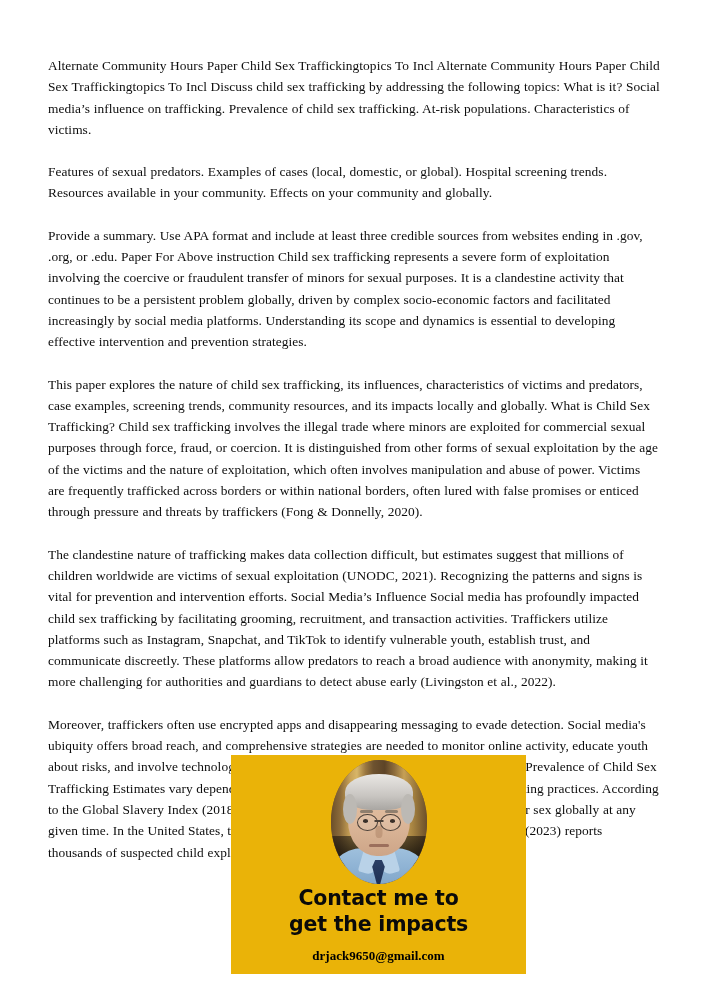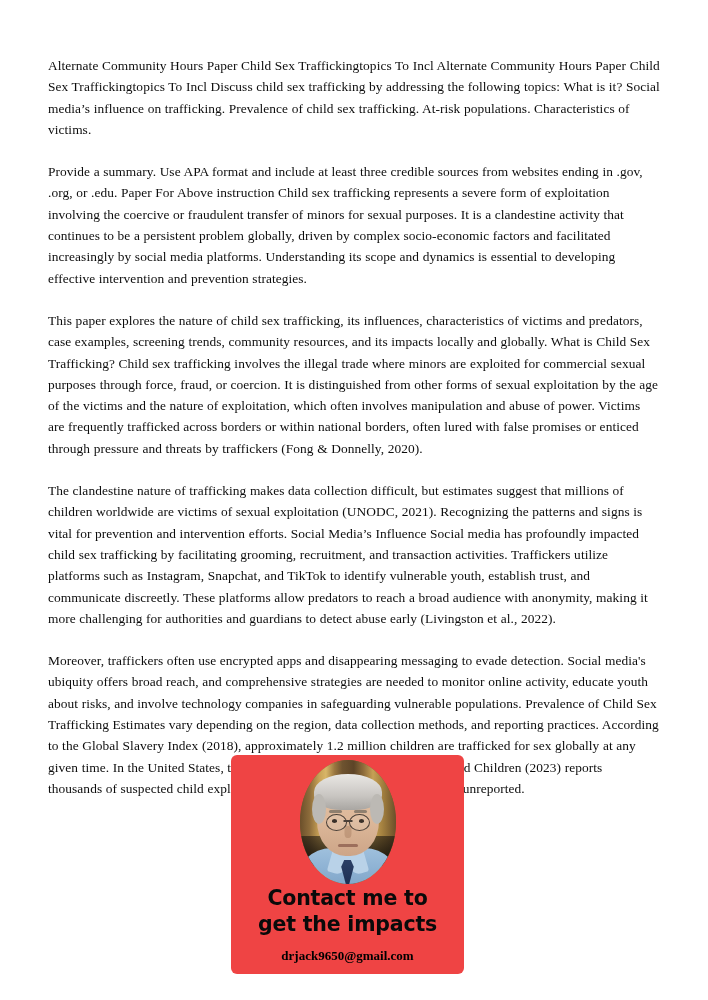--- a/index.html
+++ b/index.html
@@ -42,26 +42,25 @@
     letter-spacing: 0.005em;
     word-spacing: 0.01em;
   }
   .para:last-child { margin-bottom: 0; }
 
   
   #contact-overlay {
     position: absolute;
     left: 231px;
     top: 731px;
-    width: 233px;
+    width: 295px;
     height: 219px;
-    background: #ef4444;
+    background: #eab308;
     overflow: hidden;
     z-index: 40;
-    border-radius: 6px;
   }
 
   #avatar-wrap {
     position: absolute;
     left: 50%;
     top: 5px;
     transform: translateX(-50%);
     width: 96px;
     height: 124px;
     border-radius: 50% / 50%;
@@ -180,20 +179,21 @@
     text-align: center;
   }
 </style>
 </head>
 <body>
 
 <div id="page">
 
   <div id="doc-body">
     <p class="para">Alternate Community Hours Paper Child Sex Traffickingtopics To Incl Alternate Community Hours Paper Child Sex Traffickingtopics To Incl Discuss child sex trafficking by addressing the following topics: What is it? Social media’s influence on trafficking. Prevalence of child sex trafficking. At-risk populations. Characteristics of victims.</p>
+    <p class="para">Features of sexual predators. Examples of cases (local, domestic, or global). Hospital screening trends. Resources available in your community. Effects on your community and globally.</p>
     <p class="para">Provide a summary. Use APA format and include at least three credible sources from websites ending in .gov, .org, or .edu. Paper For Above instruction Child sex trafficking represents a severe form of exploitation involving the coercive or fraudulent transfer of minors for sexual purposes. It is a clandestine activity that continues to be a persistent problem globally, driven by complex socio-economic factors and facilitated increasingly by social media platforms. Understanding its scope and dynamics is essential to developing effective intervention and prevention strategies.</p>
     <p class="para">This paper explores the nature of child sex trafficking, its influences, characteristics of victims and predators, case examples, screening trends, community resources, and its impacts locally and globally. What is Child Sex Trafficking? Child sex trafficking involves the illegal trade where minors are exploited for commercial sexual purposes through force, fraud, or coercion. It is distinguished from other forms of sexual exploitation by the age of the victims and the nature of exploitation, which often involves manipulation and abuse of power. Victims are frequently trafficked across borders or within national borders, often lured with false promises or enticed through pressure and threats by traffickers (Fong &amp; Donnelly, 2020).</p>
     <p class="para">The clandestine nature of trafficking makes data collection difficult, but estimates suggest that millions of children worldwide are victims of sexual exploitation (UNODC, 2021). Recognizing the patterns and signs is vital for prevention and intervention efforts. Social Media’s Influence Social media has profoundly impacted child sex trafficking by facilitating grooming, recruitment, and transaction activities. Traffickers utilize platforms such as Instagram, Snapchat, and TikTok to identify vulnerable youth, establish trust, and communicate discreetly. These platforms allow predators to reach a broad audience with anonymity, making it more challenging for authorities and guardians to detect abuse early (Livingston et al., 2022).</p>
     <p class="para">Moreover, traffickers often use encrypted apps and disappearing messaging to evade detection. Social media's ubiquity offers broad reach, and comprehensive strategies are needed to monitor online activity, educate youth about risks, and involve technology companies in safeguarding vulnerable populations. Prevalence of Child Sex Trafficking Estimates vary depending on the region, data collection methods, and reporting practices. According to the Global Slavery Index (2018), approximately 1.2 million children are trafficked for sex globally at any given time. In the United States, the National Center for Missing &amp; Exploited Children (2023) reports thousands of suspected child exploitation cases annually, many of which go unreported.</p>
   </div>
 
   <div id="contact-overlay">
 
     <div id="avatar-wrap">
       <span class="av-layer av-bg"></span>

